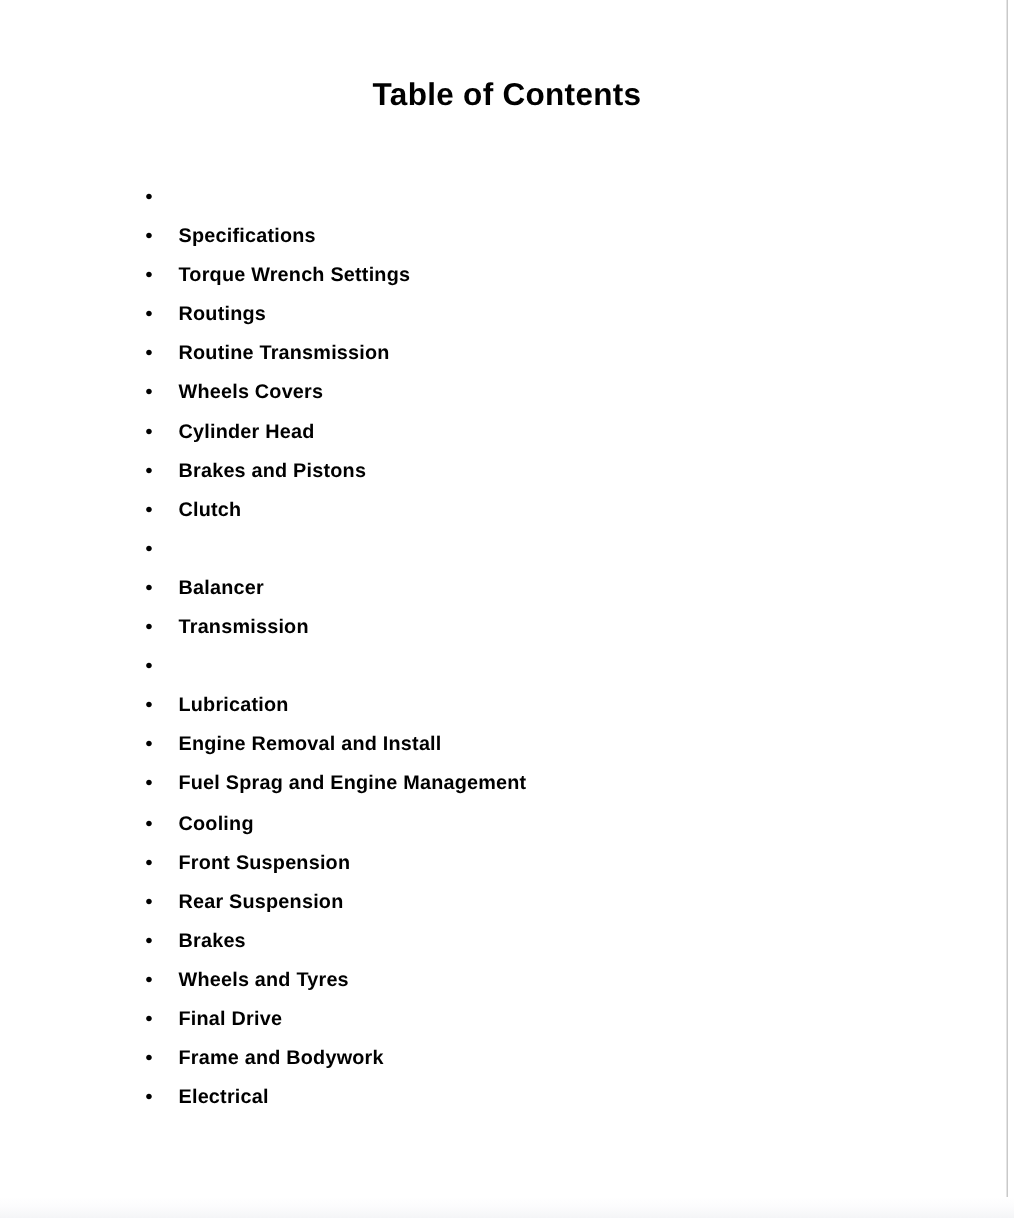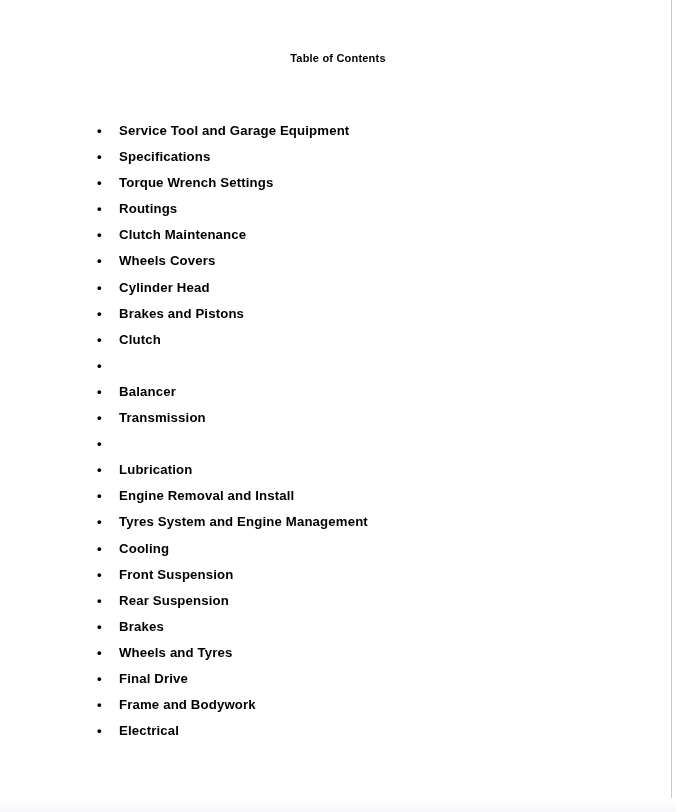--- a/index.html
+++ b/index.html
@@ -42,21 +42,21 @@
     height: 14px;
     background: linear-gradient(to bottom, #ffffff 0%, #fcfcfd 45%, #f4f5f7 100%);
   }
 
   .doc-title {
     position: absolute;
     top: 52px;
     left: 0;
     width: 676px;
     text-align: center;
-    font-size: 11px;
+    font-size: 21px;
     font-weight: bold;
     color: #000000;
     letter-spacing: 0.2px;
   }
 
   .toc-list {
     position: absolute;
     top: 118px;
     left: 0;
     width: 676px;
@@ -88,36 +88,36 @@
   }
 </style>
 </head>
 <body>
 
 <div class="page">
 
   <div class="doc-title">Table of Contents</div>
 
   <ul class="toc-list">
-      <li class="toc-item"><span class="toc-bullet">•</span><span>Service Tool and Garage Equipment</span></li>
+      <li class="toc-item"><span class="toc-bullet">•</span></li>
       <li class="toc-item"><span class="toc-bullet">•</span><span>Specifications</span></li>
       <li class="toc-item"><span class="toc-bullet">•</span><span>Torque Wrench Settings</span></li>
       <li class="toc-item"><span class="toc-bullet">•</span><span>Routings</span></li>
-      <li class="toc-item"><span class="toc-bullet">•</span><span>Clutch Maintenance</span></li>
+      <li class="toc-item"><span class="toc-bullet">•</span><span>Routine Transmission</span></li>
       <li class="toc-item"><span class="toc-bullet">•</span><span>Wheels Covers</span></li>
       <li class="toc-item"><span class="toc-bullet">•</span><span>Cylinder Head</span></li>
       <li class="toc-item"><span class="toc-bullet">•</span><span>Brakes and Pistons</span></li>
       <li class="toc-item"><span class="toc-bullet">•</span><span>Clutch</span></li>
       <li class="toc-item"><span class="toc-bullet">•</span></li>
       <li class="toc-item"><span class="toc-bullet">•</span><span>Balancer</span></li>
       <li class="toc-item"><span class="toc-bullet">•</span><span>Transmission</span></li>
       <li class="toc-item"><span class="toc-bullet">•</span></li>
       <li class="toc-item"><span class="toc-bullet">•</span><span>Lubrication</span></li>
       <li class="toc-item"><span class="toc-bullet">•</span><span>Engine Removal and Install</span></li>
-      <li class="toc-item"><span class="toc-bullet">•</span><span>Tyres System and Engine Management</span></li>
+      <li class="toc-item"><span class="toc-bullet">•</span><span>Fuel Sprag and Engine Management</span></li>
       <li class="toc-item"><span class="toc-bullet">•</span><span>Cooling</span></li>
       <li class="toc-item"><span class="toc-bullet">•</span><span>Front Suspension</span></li>
       <li class="toc-item"><span class="toc-bullet">•</span><span>Rear Suspension</span></li>
       <li class="toc-item"><span class="toc-bullet">•</span><span>Brakes</span></li>
       <li class="toc-item"><span class="toc-bullet">•</span><span>Wheels and Tyres</span></li>
       <li class="toc-item"><span class="toc-bullet">•</span><span>Final Drive</span></li>
       <li class="toc-item"><span class="toc-bullet">•</span><span>Frame and Bodywork</span></li>
       <li class="toc-item"><span class="toc-bullet">•</span><span>Electrical</span></li>
     </ul>
 

